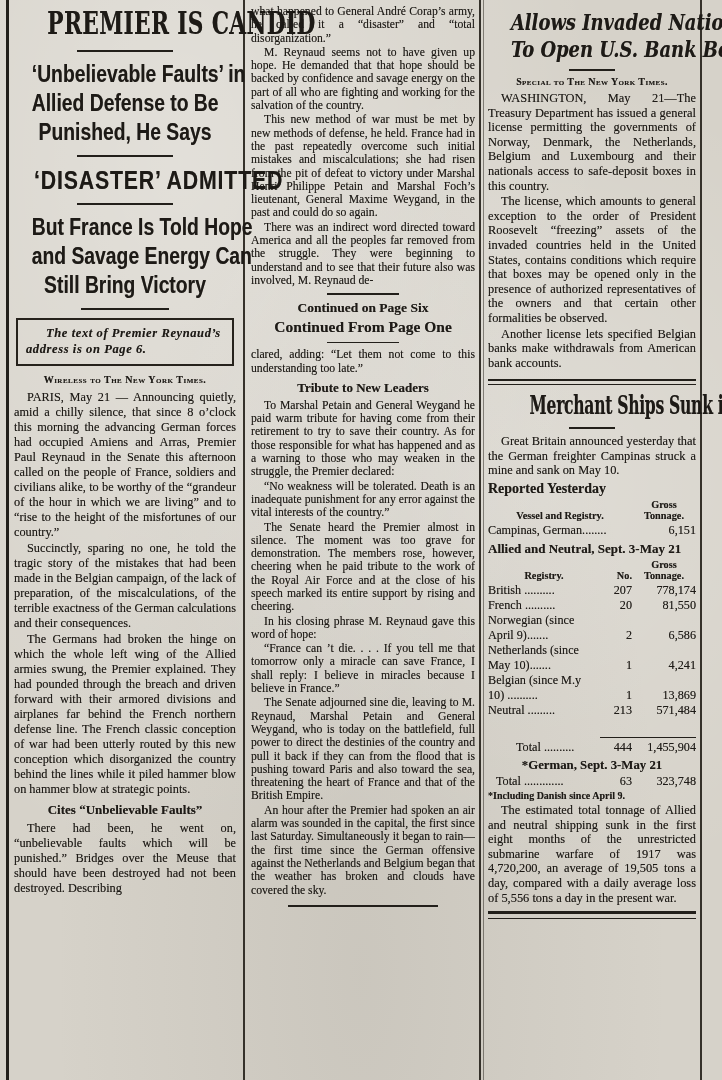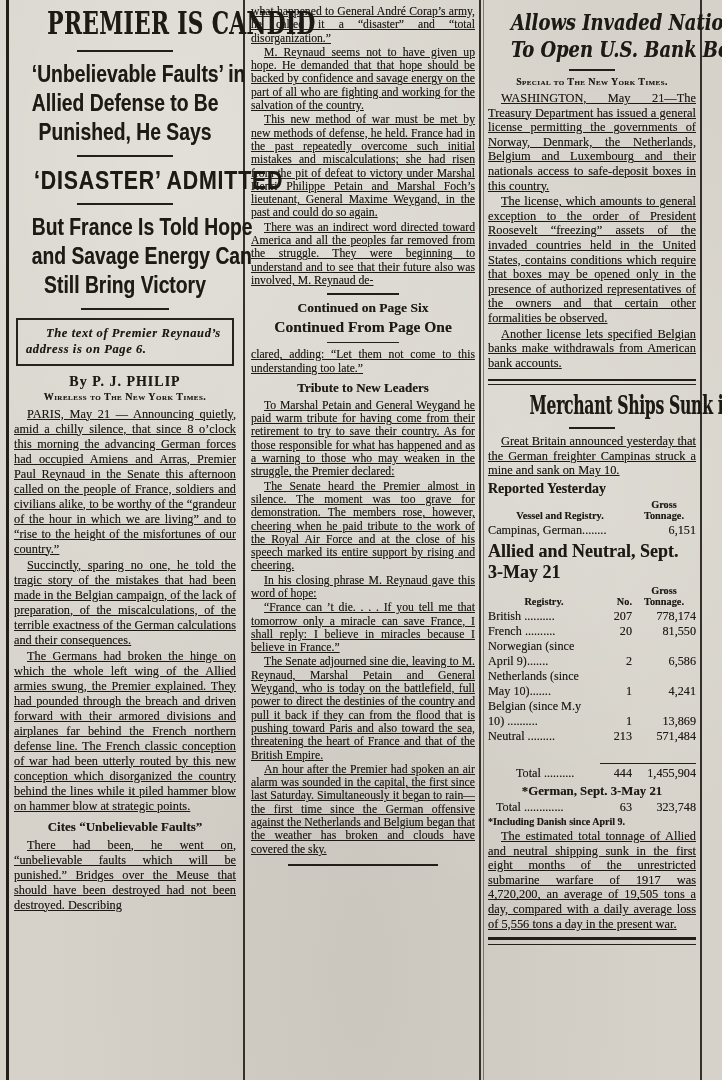--- a/index.html
+++ b/index.html
@@ -39,21 +39,21 @@
   .deck-caps .cond{font-size:26px;line-height:30px;letter-spacing:1px;transform:scaleX(.82);}
   .box-note{border:2px solid #26221c;margin:8px 2px 8px;padding:5px 8px 7px;font-weight:bold;font-style:italic;font-size:12.5px;line-height:16px;letter-spacing:.6px;}
   .box-note p{margin:0;text-indent:20px;}
   .byline{text-align:center;font-weight:bold;font-size:14px;letter-spacing:1px;margin:2px 0 1px;}
   .credit{text-align:center;font-size:10px;font-variant:small-caps;font-weight:bold;letter-spacing:.5px;margin-bottom:5px;}
 
   
   .col-left p.body{font-size:12.3px;line-height:15px;}
   .col-mid p.body{font-size:11.7px;line-height:13.3px;}
   .col-right p.body{font-size:12.4px;line-height:14.6px;}
-  p.body{margin:0 0 1px 0;text-align:justify;text-indent:13px;text-decoration:underline;}
+  p.body{margin:0 0 1px 0;text-align:justify;text-indent:13px;}
   p.noind{text-indent:0;}
   .subhead{text-align:center;font-weight:bold;font-size:13px;margin:5px 0 3px;}
 
   
   .cont-rule{width:72px;height:1.5px;background:#221f1a;margin:6px auto 5px;}
   .cont-on{text-align:center;font-weight:bold;font-size:13.5px;line-height:16px;margin:0;}
   .cont-from{text-align:center;font-weight:bold;font-size:15.5px;line-height:19px;margin:1px 0 0;}
   .end-rule{width:150px;height:2px;background:#221f1a;margin:8px auto 0;}
 
   
@@ -68,21 +68,21 @@
 
   .table{font-size:12.2px;}
   .trow{display:flex;align-items:flex-end;line-height:15px;}
   .tlabel{flex:1;}
   .tno{width:32px;text-align:right;}
   .tton{width:64px;text-align:right;}
   .thead{display:flex;align-items:flex-end;font-size:10.3px;font-weight:bold;line-height:11px;margin:2px 0;}
   .thead .hlabel{flex:1;text-align:center;}
   .thead .hno{width:32px;text-align:right;}
   .thead .hgross{width:64px;text-align:center;}
-  .section-line{font-weight:bold;font-size:18px;margin:3px 0 1px;}
+  .section-line{font-weight:bold;font-size:13px;margin:3px 0 1px;}
   .section-center{text-align:center;font-weight:bold;font-size:12.8px;margin:3px 0 1px;}
   .total1{margin-top:19px;}
   .total1 .tlabel{padding-left:28px;}
   .total1 .tno,.total1 .tton{border-top:1.5px solid #221f1a;padding-top:2px;}
   .total2 .tlabel{padding-left:8px;}
   .footnote{font-size:10px;font-weight:bold;margin:1px 0 2px;}
   .dbl-rule-heavy{height:4px;border-top:3px solid #221f1a;border-bottom:1.5px solid #221f1a;margin-top:6px;}
 </style>
 </head>
 <body>
@@ -112,41 +112,41 @@
     <div class="mini-rule"></div>
     <div class="deck">
       <span class="cond">But France Is Told Hope</span>
       <span class="cond">and Savage Energy Can</span>
       <span class="cond">Still Bring Victory</span>
     </div>
     <div class="mini-rule thin"></div>
     <div class="box-note">
       <p>The text of Premier Reynaud’s address is on Page 6.</p>
     </div>
-    <div class="byline">By P. J. PHILIP</div>
     <div class="credit">Wireless to The New York Times.</div>
     <p class="body">PARIS, May 21 — Announcing quietly, amid a chilly silence, that since 8 o’clock this morning the advancing German forces had occupied Amiens and Arras, Premier Paul Reynaud in the Senate this afternoon called on the people of France, soldiers and civilians alike, to be worthy of the “grandeur of the hour in which we are living” and to “rise to the height of the misfortunes of our country.”</p>
     <p class="body">Succinctly, sparing no one, he told the tragic story of the mistakes that had been made in the Belgian campaign, of the lack of preparation, of the miscalculations, of the terrible exactness of the German calculations and their consequences.</p>
     <p class="body">The Germans had broken the hinge on which the whole left wing of the Allied armies swung, the Premier explained. They had pounded through the breach and driven forward with their armored divisions and airplanes far behind the French northern defense line. The French classic conception of war had been utterly routed by this new conception which disorganized the country behind the lines while it piled hammer blow on hammer blow at strategic points.</p>
     <h4 class="subhead">Cites “Unbelievable Faults”</h4>
     <p class="body">There had been, he went on, “unbelievable faults which will be punished.” Bridges over the Meuse that should have been destroyed had not been destroyed. Describing</p>
   </div>
 
   <div class="col col-mid">
     <p class="body noind">what happened to General André Corap’s army, he called it a “disaster” and “total disorganization.”</p>
     <p class="body">M. Reynaud seems not to have given up hope. He demanded that that hope should be backed by confidence and savage energy on the part of all who are fighting and working for the salvation of the country.</p>
     <p class="body">This new method of war must be met by new methods of defense, he held. France had in the past repeatedly overcome such initial mistakes and miscalculations; she had risen from the pit of defeat to victory under Marshal Henri Philippe Petain and Marshal Foch’s lieutenant, General Maxime Weygand, in the past and could do so again.</p>
     <p class="body">There was an indirect word directed toward America and all the peoples far removed from the struggle. They were beginning to understand and to see that their future also was involved, M. Reynaud de-</p>
     <div class="cont-rule"></div>
     <p class="cont-on">Continued on Page Six</p>
     <p class="cont-from">Continued From Page One</p>
     <div class="cont-rule"></div>
     <p class="body noind">clared, adding: “Let them not come to this understanding too late.”</p>
     <h4 class="subhead">Tribute to New Leaders</h4>
     <p class="body">To Marshal Petain and General Weygand he paid warm tribute for having come from their retirement to try to save their country. As for those responsible for what has happened and as a warning to those who may weaken in the struggle, the Premier declared:</p>
+    <p class="body">“No weakness will be tolerated. Death is an inadequate punishment for any error against the vital interests of the country.”</p>
     <p class="body">The Senate heard the Premier almost in silence. The moment was too grave for demonstration. The members rose, however, cheering when he paid tribute to the work of the Royal Air Force and at the close of his speech marked its entire support by rising and cheering.</p>
     <p class="body">In his closing phrase M. Reynaud gave this word of hope:</p>
     <p class="body">“France can ’t die. . . . If you tell me that tomorrow only a miracle can save France, I shall reply: I believe in miracles because I believe in France.”</p>
     <p class="body">The Senate adjourned sine die, leaving to M. Reynaud, Marshal Petain and General Weygand, who is today on the battlefield, full power to direct the destinies of the country and pull it back if they can from the flood that is pushing toward Paris and also toward the sea, threatening the heart of France and that of the British Empire.</p>
     <p class="body">An hour after the Premier had spoken an air alarm was sounded in the capital, the first since last Saturday. Simultaneously it began to rain—the first time since the German offensive against the Netherlands and Belgium began that the weather has broken and clouds have covered the sky.</p>
     <div class="end-rule"></div>
   </div>
 
   <div class="col col-right">
 

